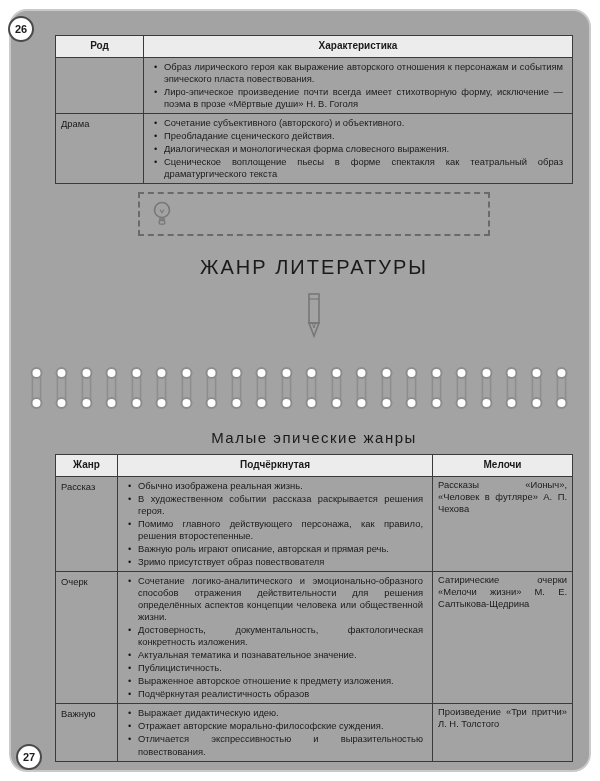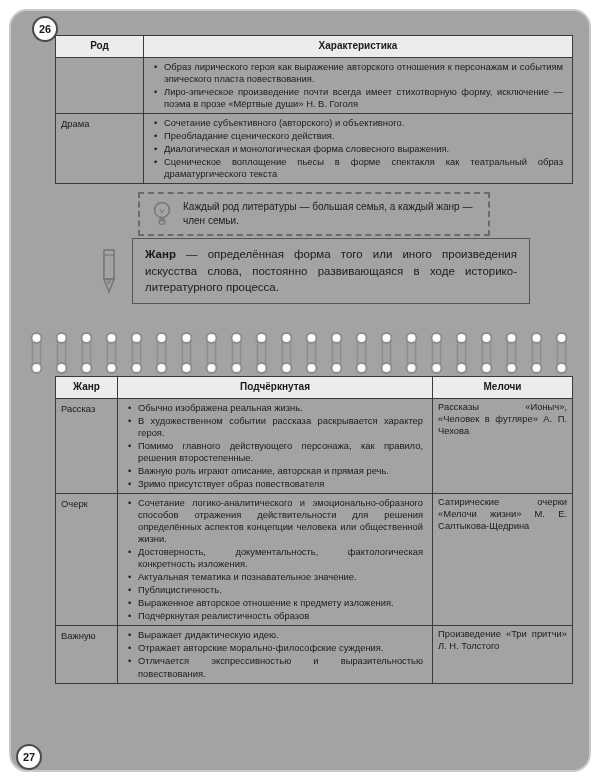--- a/index.html
+++ b/index.html
@@ -12,21 +12,21 @@
   .frame {
     position:absolute; left:9px; top:9px; right:9px; bottom:9px;
     border:2px solid #c9c9c9; border-radius:18px; background:#a3a3a3;
     overflow:hidden; padding:24px 16px 0 44px;
   }
   .badge {
     position:absolute; width:26px; height:26px; border:2px solid #4a4a4a;
     border-radius:50%; background:#fff; display:flex; align-items:center;
     justify-content:center; font-weight:bold; font-size:11px; z-index:6;
   }
-  .badge.top { left:32px; top:16px; }
+  .badge.top { left:8px; top:16px; }
   .badge.bottom { left:16px; bottom:11px; }
 
   table { width:100%; border-collapse:collapse; table-layout:fixed;
           font-size:9.4px; line-height:1.28; }
   th,td { border:1px solid #3a3a3a; vertical-align:top; padding:2px 5px; }
   th { background:#ececec; text-align:center; font-weight:bold;
        font-size:10px; padding:4px 2px; }
   td.genre { padding-top:4px; }
   td.examples { text-align:justify; hyphens:auto; }
   .bullets { list-style:none; margin:0; padding:0; }
@@ -97,195 +97,192 @@
 
   <div class="tip">
     <span class="icn">
       <svg width="24" height="30" viewBox="0 0 24 30">
         <circle cx="12" cy="11" r="7.5" fill="none" stroke="#777" stroke-width="1.6"></circle>
         <path d="M10 10.5 l2 3.2 2-3.2" fill="none" stroke="#777" stroke-width="1.1"></path>
         <line x1="9" y1="20" x2="15" y2="20" stroke="#777" stroke-width="1.4"></line>
         <rect x="9.2" y="21.5" width="5.6" height="3.6" rx="1" fill="none" stroke="#777" stroke-width="1.3"></rect>
       </svg>
     </span>
-    <span>Каждый род литературы — большая семья, а каждый жанр — член семьи.</span>
   </div>
 
+  <h1>ЖАНР ЛИТЕРАТУРЫ</h1>
 
   <div class="definition">
     <span style="display:flex">
       <svg width="22" height="48" viewBox="0 0 22 48">
         <rect x="6" y="3" width="10" height="29" fill="none" stroke="#777" stroke-width="1.6"></rect>
         <line x1="6" y1="8" x2="16" y2="8" stroke="#777" stroke-width="1.1"></line>
         <path d="M6 32 L11 45 L16 32 Z" fill="none" stroke="#777" stroke-width="1.6"></path>
         <path d="M9.3 32 L11 37 L12.7 32" fill="none" stroke="#777" stroke-width="1"></path>
       </svg>
     </span>
-    <div class="def-box">
-      <b>Жанр</b>
-      <span>— определённая форма того или иного произведения искусства слова, постоянно развивающаяся в ходе историко-литературного процесса.</span>
+  </div>
+
+  <div class="spiral">
+      <svg width="15" height="46" viewBox="0 0 15 46">
+        <line x1="3.4" y1="9" x2="3.4" y2="37" stroke="#8d8d8d" stroke-width="1.5"></line>
+        <line x1="11.6" y1="9" x2="11.6" y2="37" stroke="#8d8d8d" stroke-width="1.5"></line>
+        <circle cx="7.5" cy="8" r="5" fill="#fff" stroke="#8d8d8d" stroke-width="2"></circle>
+        <circle cx="7.5" cy="38" r="5" fill="#fff" stroke="#8d8d8d" stroke-width="2"></circle>
+      </svg>
+      <svg width="15" height="46" viewBox="0 0 15 46">
+        <line x1="3.4" y1="9" x2="3.4" y2="37" stroke="#8d8d8d" stroke-width="1.5"></line>
+        <line x1="11.6" y1="9" x2="11.6" y2="37" stroke="#8d8d8d" stroke-width="1.5"></line>
+        <circle cx="7.5" cy="8" r="5" fill="#fff" stroke="#8d8d8d" stroke-width="2"></circle>
+        <circle cx="7.5" cy="38" r="5" fill="#fff" stroke="#8d8d8d" stroke-width="2"></circle>
+      </svg>
+      <svg width="15" height="46" viewBox="0 0 15 46">
+        <line x1="3.4" y1="9" x2="3.4" y2="37" stroke="#8d8d8d" stroke-width="1.5"></line>
+        <line x1="11.6" y1="9" x2="11.6" y2="37" stroke="#8d8d8d" stroke-width="1.5"></line>
+        <circle cx="7.5" cy="8" r="5" fill="#fff" stroke="#8d8d8d" stroke-width="2"></circle>
+        <circle cx="7.5" cy="38" r="5" fill="#fff" stroke="#8d8d8d" stroke-width="2"></circle>
+      </svg>
+      <svg width="15" height="46" viewBox="0 0 15 46">
+        <line x1="3.4" y1="9" x2="3.4" y2="37" stroke="#8d8d8d" stroke-width="1.5"></line>
+        <line x1="11.6" y1="9" x2="11.6" y2="37" stroke="#8d8d8d" stroke-width="1.5"></line>
+        <circle cx="7.5" cy="8" r="5" fill="#fff" stroke="#8d8d8d" stroke-width="2"></circle>
+        <circle cx="7.5" cy="38" r="5" fill="#fff" stroke="#8d8d8d" stroke-width="2"></circle>
+      </svg>
+      <svg width="15" height="46" viewBox="0 0 15 46">
+        <line x1="3.4" y1="9" x2="3.4" y2="37" stroke="#8d8d8d" stroke-width="1.5"></line>
+        <line x1="11.6" y1="9" x2="11.6" y2="37" stroke="#8d8d8d" stroke-width="1.5"></line>
+        <circle cx="7.5" cy="8" r="5" fill="#fff" stroke="#8d8d8d" stroke-width="2"></circle>
+        <circle cx="7.5" cy="38" r="5" fill="#fff" stroke="#8d8d8d" stroke-width="2"></circle>
+      </svg>
+      <svg width="15" height="46" viewBox="0 0 15 46">
+        <line x1="3.4" y1="9" x2="3.4" y2="37" stroke="#8d8d8d" stroke-width="1.5"></line>
+        <line x1="11.6" y1="9" x2="11.6" y2="37" stroke="#8d8d8d" stroke-width="1.5"></line>
+        <circle cx="7.5" cy="8" r="5" fill="#fff" stroke="#8d8d8d" stroke-width="2"></circle>
+        <circle cx="7.5" cy="38" r="5" fill="#fff" stroke="#8d8d8d" stroke-width="2"></circle>
+      </svg>
+      <svg width="15" height="46" viewBox="0 0 15 46">
+        <line x1="3.4" y1="9" x2="3.4" y2="37" stroke="#8d8d8d" stroke-width="1.5"></line>
+        <line x1="11.6" y1="9" x2="11.6" y2="37" stroke="#8d8d8d" stroke-width="1.5"></line>
+        <circle cx="7.5" cy="8" r="5" fill="#fff" stroke="#8d8d8d" stroke-width="2"></circle>
+        <circle cx="7.5" cy="38" r="5" fill="#fff" stroke="#8d8d8d" stroke-width="2"></circle>
+      </svg>
+      <svg width="15" height="46" viewBox="0 0 15 46">
+        <line x1="3.4" y1="9" x2="3.4" y2="37" stroke="#8d8d8d" stroke-width="1.5"></line>
+        <line x1="11.6" y1="9" x2="11.6" y2="37" stroke="#8d8d8d" stroke-width="1.5"></line>
+        <circle cx="7.5" cy="8" r="5" fill="#fff" stroke="#8d8d8d" stroke-width="2"></circle>
+        <circle cx="7.5" cy="38" r="5" fill="#fff" stroke="#8d8d8d" stroke-width="2"></circle>
+      </svg>
+      <svg width="15" height="46" viewBox="0 0 15 46">
+        <line x1="3.4" y1="9" x2="3.4" y2="37" stroke="#8d8d8d" stroke-width="1.5"></line>
+        <line x1="11.6" y1="9" x2="11.6" y2="37" stroke="#8d8d8d" stroke-width="1.5"></line>
+        <circle cx="7.5" cy="8" r="5" fill="#fff" stroke="#8d8d8d" stroke-width="2"></circle>
+        <circle cx="7.5" cy="38" r="5" fill="#fff" stroke="#8d8d8d" stroke-width="2"></circle>
+      </svg>
+      <svg width="15" height="46" viewBox="0 0 15 46">
+        <line x1="3.4" y1="9" x2="3.4" y2="37" stroke="#8d8d8d" stroke-width="1.5"></line>
+        <line x1="11.6" y1="9" x2="11.6" y2="37" stroke="#8d8d8d" stroke-width="1.5"></line>
+        <circle cx="7.5" cy="8" r="5" fill="#fff" stroke="#8d8d8d" stroke-width="2"></circle>
+        <circle cx="7.5" cy="38" r="5" fill="#fff" stroke="#8d8d8d" stroke-width="2"></circle>
+      </svg>
+      <svg width="15" height="46" viewBox="0 0 15 46">
+        <line x1="3.4" y1="9" x2="3.4" y2="37" stroke="#8d8d8d" stroke-width="1.5"></line>
+        <line x1="11.6" y1="9" x2="11.6" y2="37" stroke="#8d8d8d" stroke-width="1.5"></line>
+        <circle cx="7.5" cy="8" r="5" fill="#fff" stroke="#8d8d8d" stroke-width="2"></circle>
+        <circle cx="7.5" cy="38" r="5" fill="#fff" stroke="#8d8d8d" stroke-width="2"></circle>
+      </svg>
+      <svg width="15" height="46" viewBox="0 0 15 46">
+        <line x1="3.4" y1="9" x2="3.4" y2="37" stroke="#8d8d8d" stroke-width="1.5"></line>
+        <line x1="11.6" y1="9" x2="11.6" y2="37" stroke="#8d8d8d" stroke-width="1.5"></line>
+        <circle cx="7.5" cy="8" r="5" fill="#fff" stroke="#8d8d8d" stroke-width="2"></circle>
+        <circle cx="7.5" cy="38" r="5" fill="#fff" stroke="#8d8d8d" stroke-width="2"></circle>
+      </svg>
+      <svg width="15" height="46" viewBox="0 0 15 46">
+        <line x1="3.4" y1="9" x2="3.4" y2="37" stroke="#8d8d8d" stroke-width="1.5"></line>
+        <line x1="11.6" y1="9" x2="11.6" y2="37" stroke="#8d8d8d" stroke-width="1.5"></line>
+        <circle cx="7.5" cy="8" r="5" fill="#fff" stroke="#8d8d8d" stroke-width="2"></circle>
+        <circle cx="7.5" cy="38" r="5" fill="#fff" stroke="#8d8d8d" stroke-width="2"></circle>
+      </svg>
+      <svg width="15" height="46" viewBox="0 0 15 46">
+        <line x1="3.4" y1="9" x2="3.4" y2="37" stroke="#8d8d8d" stroke-width="1.5"></line>
+        <line x1="11.6" y1="9" x2="11.6" y2="37" stroke="#8d8d8d" stroke-width="1.5"></line>
+        <circle cx="7.5" cy="8" r="5" fill="#fff" stroke="#8d8d8d" stroke-width="2"></circle>
+        <circle cx="7.5" cy="38" r="5" fill="#fff" stroke="#8d8d8d" stroke-width="2"></circle>
+      </svg>
+      <svg width="15" height="46" viewBox="0 0 15 46">
+        <line x1="3.4" y1="9" x2="3.4" y2="37" stroke="#8d8d8d" stroke-width="1.5"></line>
+        <line x1="11.6" y1="9" x2="11.6" y2="37" stroke="#8d8d8d" stroke-width="1.5"></line>
+        <circle cx="7.5" cy="8" r="5" fill="#fff" stroke="#8d8d8d" stroke-width="2"></circle>
+        <circle cx="7.5" cy="38" r="5" fill="#fff" stroke="#8d8d8d" stroke-width="2"></circle>
+      </svg>
+      <svg width="15" height="46" viewBox="0 0 15 46">
+        <line x1="3.4" y1="9" x2="3.4" y2="37" stroke="#8d8d8d" stroke-width="1.5"></line>
+        <line x1="11.6" y1="9" x2="11.6" y2="37" stroke="#8d8d8d" stroke-width="1.5"></line>
+        <circle cx="7.5" cy="8" r="5" fill="#fff" stroke="#8d8d8d" stroke-width="2"></circle>
+        <circle cx="7.5" cy="38" r="5" fill="#fff" stroke="#8d8d8d" stroke-width="2"></circle>
+      </svg>
+      <svg width="15" height="46" viewBox="0 0 15 46">
+        <line x1="3.4" y1="9" x2="3.4" y2="37" stroke="#8d8d8d" stroke-width="1.5"></line>
+        <line x1="11.6" y1="9" x2="11.6" y2="37" stroke="#8d8d8d" stroke-width="1.5"></line>
+        <circle cx="7.5" cy="8" r="5" fill="#fff" stroke="#8d8d8d" stroke-width="2"></circle>
+        <circle cx="7.5" cy="38" r="5" fill="#fff" stroke="#8d8d8d" stroke-width="2"></circle>
+      </svg>
+      <svg width="15" height="46" viewBox="0 0 15 46">
+        <line x1="3.4" y1="9" x2="3.4" y2="37" stroke="#8d8d8d" stroke-width="1.5"></line>
+        <line x1="11.6" y1="9" x2="11.6" y2="37" stroke="#8d8d8d" stroke-width="1.5"></line>
+        <circle cx="7.5" cy="8" r="5" fill="#fff" stroke="#8d8d8d" stroke-width="2"></circle>
+        <circle cx="7.5" cy="38" r="5" fill="#fff" stroke="#8d8d8d" stroke-width="2"></circle>
+      </svg>
+      <svg width="15" height="46" viewBox="0 0 15 46">
+        <line x1="3.4" y1="9" x2="3.4" y2="37" stroke="#8d8d8d" stroke-width="1.5"></line>
+        <line x1="11.6" y1="9" x2="11.6" y2="37" stroke="#8d8d8d" stroke-width="1.5"></line>
+        <circle cx="7.5" cy="8" r="5" fill="#fff" stroke="#8d8d8d" stroke-width="2"></circle>
+        <circle cx="7.5" cy="38" r="5" fill="#fff" stroke="#8d8d8d" stroke-width="2"></circle>
+      </svg>
+      <svg width="15" height="46" viewBox="0 0 15 46">
+        <line x1="3.4" y1="9" x2="3.4" y2="37" stroke="#8d8d8d" stroke-width="1.5"></line>
+        <line x1="11.6" y1="9" x2="11.6" y2="37" stroke="#8d8d8d" stroke-width="1.5"></line>
+        <circle cx="7.5" cy="8" r="5" fill="#fff" stroke="#8d8d8d" stroke-width="2"></circle>
+        <circle cx="7.5" cy="38" r="5" fill="#fff" stroke="#8d8d8d" stroke-width="2"></circle>
+      </svg>
+      <svg width="15" height="46" viewBox="0 0 15 46">
+        <line x1="3.4" y1="9" x2="3.4" y2="37" stroke="#8d8d8d" stroke-width="1.5"></line>
+        <line x1="11.6" y1="9" x2="11.6" y2="37" stroke="#8d8d8d" stroke-width="1.5"></line>
+        <circle cx="7.5" cy="8" r="5" fill="#fff" stroke="#8d8d8d" stroke-width="2"></circle>
+        <circle cx="7.5" cy="38" r="5" fill="#fff" stroke="#8d8d8d" stroke-width="2"></circle>
+      </svg>
+      <svg width="15" height="46" viewBox="0 0 15 46">
+        <line x1="3.4" y1="9" x2="3.4" y2="37" stroke="#8d8d8d" stroke-width="1.5"></line>
+        <line x1="11.6" y1="9" x2="11.6" y2="37" stroke="#8d8d8d" stroke-width="1.5"></line>
+        <circle cx="7.5" cy="8" r="5" fill="#fff" stroke="#8d8d8d" stroke-width="2"></circle>
+        <circle cx="7.5" cy="38" r="5" fill="#fff" stroke="#8d8d8d" stroke-width="2"></circle>
+      </svg>
     </div>
-  </div>
-
-  <div class="spiral">
-      <svg width="15" height="46" viewBox="0 0 15 46">
-        <line x1="3.4" y1="9" x2="3.4" y2="37" stroke="#8d8d8d" stroke-width="1.5"></line>
-        <line x1="11.6" y1="9" x2="11.6" y2="37" stroke="#8d8d8d" stroke-width="1.5"></line>
-        <circle cx="7.5" cy="8" r="5" fill="#fff" stroke="#8d8d8d" stroke-width="2"></circle>
-        <circle cx="7.5" cy="38" r="5" fill="#fff" stroke="#8d8d8d" stroke-width="2"></circle>
-      </svg>
-      <svg width="15" height="46" viewBox="0 0 15 46">
-        <line x1="3.4" y1="9" x2="3.4" y2="37" stroke="#8d8d8d" stroke-width="1.5"></line>
-        <line x1="11.6" y1="9" x2="11.6" y2="37" stroke="#8d8d8d" stroke-width="1.5"></line>
-        <circle cx="7.5" cy="8" r="5" fill="#fff" stroke="#8d8d8d" stroke-width="2"></circle>
-        <circle cx="7.5" cy="38" r="5" fill="#fff" stroke="#8d8d8d" stroke-width="2"></circle>
-      </svg>
-      <svg width="15" height="46" viewBox="0 0 15 46">
-        <line x1="3.4" y1="9" x2="3.4" y2="37" stroke="#8d8d8d" stroke-width="1.5"></line>
-        <line x1="11.6" y1="9" x2="11.6" y2="37" stroke="#8d8d8d" stroke-width="1.5"></line>
-        <circle cx="7.5" cy="8" r="5" fill="#fff" stroke="#8d8d8d" stroke-width="2"></circle>
-        <circle cx="7.5" cy="38" r="5" fill="#fff" stroke="#8d8d8d" stroke-width="2"></circle>
-      </svg>
-      <svg width="15" height="46" viewBox="0 0 15 46">
-        <line x1="3.4" y1="9" x2="3.4" y2="37" stroke="#8d8d8d" stroke-width="1.5"></line>
-        <line x1="11.6" y1="9" x2="11.6" y2="37" stroke="#8d8d8d" stroke-width="1.5"></line>
-        <circle cx="7.5" cy="8" r="5" fill="#fff" stroke="#8d8d8d" stroke-width="2"></circle>
-        <circle cx="7.5" cy="38" r="5" fill="#fff" stroke="#8d8d8d" stroke-width="2"></circle>
-      </svg>
-      <svg width="15" height="46" viewBox="0 0 15 46">
-        <line x1="3.4" y1="9" x2="3.4" y2="37" stroke="#8d8d8d" stroke-width="1.5"></line>
-        <line x1="11.6" y1="9" x2="11.6" y2="37" stroke="#8d8d8d" stroke-width="1.5"></line>
-        <circle cx="7.5" cy="8" r="5" fill="#fff" stroke="#8d8d8d" stroke-width="2"></circle>
-        <circle cx="7.5" cy="38" r="5" fill="#fff" stroke="#8d8d8d" stroke-width="2"></circle>
-      </svg>
-      <svg width="15" height="46" viewBox="0 0 15 46">
-        <line x1="3.4" y1="9" x2="3.4" y2="37" stroke="#8d8d8d" stroke-width="1.5"></line>
-        <line x1="11.6" y1="9" x2="11.6" y2="37" stroke="#8d8d8d" stroke-width="1.5"></line>
-        <circle cx="7.5" cy="8" r="5" fill="#fff" stroke="#8d8d8d" stroke-width="2"></circle>
-        <circle cx="7.5" cy="38" r="5" fill="#fff" stroke="#8d8d8d" stroke-width="2"></circle>
-      </svg>
-      <svg width="15" height="46" viewBox="0 0 15 46">
-        <line x1="3.4" y1="9" x2="3.4" y2="37" stroke="#8d8d8d" stroke-width="1.5"></line>
-        <line x1="11.6" y1="9" x2="11.6" y2="37" stroke="#8d8d8d" stroke-width="1.5"></line>
-        <circle cx="7.5" cy="8" r="5" fill="#fff" stroke="#8d8d8d" stroke-width="2"></circle>
-        <circle cx="7.5" cy="38" r="5" fill="#fff" stroke="#8d8d8d" stroke-width="2"></circle>
-      </svg>
-      <svg width="15" height="46" viewBox="0 0 15 46">
-        <line x1="3.4" y1="9" x2="3.4" y2="37" stroke="#8d8d8d" stroke-width="1.5"></line>
-        <line x1="11.6" y1="9" x2="11.6" y2="37" stroke="#8d8d8d" stroke-width="1.5"></line>
-        <circle cx="7.5" cy="8" r="5" fill="#fff" stroke="#8d8d8d" stroke-width="2"></circle>
-        <circle cx="7.5" cy="38" r="5" fill="#fff" stroke="#8d8d8d" stroke-width="2"></circle>
-      </svg>
-      <svg width="15" height="46" viewBox="0 0 15 46">
-        <line x1="3.4" y1="9" x2="3.4" y2="37" stroke="#8d8d8d" stroke-width="1.5"></line>
-        <line x1="11.6" y1="9" x2="11.6" y2="37" stroke="#8d8d8d" stroke-width="1.5"></line>
-        <circle cx="7.5" cy="8" r="5" fill="#fff" stroke="#8d8d8d" stroke-width="2"></circle>
-        <circle cx="7.5" cy="38" r="5" fill="#fff" stroke="#8d8d8d" stroke-width="2"></circle>
-      </svg>
-      <svg width="15" height="46" viewBox="0 0 15 46">
-        <line x1="3.4" y1="9" x2="3.4" y2="37" stroke="#8d8d8d" stroke-width="1.5"></line>
-        <line x1="11.6" y1="9" x2="11.6" y2="37" stroke="#8d8d8d" stroke-width="1.5"></line>
-        <circle cx="7.5" cy="8" r="5" fill="#fff" stroke="#8d8d8d" stroke-width="2"></circle>
-        <circle cx="7.5" cy="38" r="5" fill="#fff" stroke="#8d8d8d" stroke-width="2"></circle>
-      </svg>
-      <svg width="15" height="46" viewBox="0 0 15 46">
-        <line x1="3.4" y1="9" x2="3.4" y2="37" stroke="#8d8d8d" stroke-width="1.5"></line>
-        <line x1="11.6" y1="9" x2="11.6" y2="37" stroke="#8d8d8d" stroke-width="1.5"></line>
-        <circle cx="7.5" cy="8" r="5" fill="#fff" stroke="#8d8d8d" stroke-width="2"></circle>
-        <circle cx="7.5" cy="38" r="5" fill="#fff" stroke="#8d8d8d" stroke-width="2"></circle>
-      </svg>
-      <svg width="15" height="46" viewBox="0 0 15 46">
-        <line x1="3.4" y1="9" x2="3.4" y2="37" stroke="#8d8d8d" stroke-width="1.5"></line>
-        <line x1="11.6" y1="9" x2="11.6" y2="37" stroke="#8d8d8d" stroke-width="1.5"></line>
-        <circle cx="7.5" cy="8" r="5" fill="#fff" stroke="#8d8d8d" stroke-width="2"></circle>
-        <circle cx="7.5" cy="38" r="5" fill="#fff" stroke="#8d8d8d" stroke-width="2"></circle>
-      </svg>
-      <svg width="15" height="46" viewBox="0 0 15 46">
-        <line x1="3.4" y1="9" x2="3.4" y2="37" stroke="#8d8d8d" stroke-width="1.5"></line>
-        <line x1="11.6" y1="9" x2="11.6" y2="37" stroke="#8d8d8d" stroke-width="1.5"></line>
-        <circle cx="7.5" cy="8" r="5" fill="#fff" stroke="#8d8d8d" stroke-width="2"></circle>
-        <circle cx="7.5" cy="38" r="5" fill="#fff" stroke="#8d8d8d" stroke-width="2"></circle>
-      </svg>
-      <svg width="15" height="46" viewBox="0 0 15 46">
-        <line x1="3.4" y1="9" x2="3.4" y2="37" stroke="#8d8d8d" stroke-width="1.5"></line>
-        <line x1="11.6" y1="9" x2="11.6" y2="37" stroke="#8d8d8d" stroke-width="1.5"></line>
-        <circle cx="7.5" cy="8" r="5" fill="#fff" stroke="#8d8d8d" stroke-width="2"></circle>
-        <circle cx="7.5" cy="38" r="5" fill="#fff" stroke="#8d8d8d" stroke-width="2"></circle>
-      </svg>
-      <svg width="15" height="46" viewBox="0 0 15 46">
-        <line x1="3.4" y1="9" x2="3.4" y2="37" stroke="#8d8d8d" stroke-width="1.5"></line>
-        <line x1="11.6" y1="9" x2="11.6" y2="37" stroke="#8d8d8d" stroke-width="1.5"></line>
-        <circle cx="7.5" cy="8" r="5" fill="#fff" stroke="#8d8d8d" stroke-width="2"></circle>
-        <circle cx="7.5" cy="38" r="5" fill="#fff" stroke="#8d8d8d" stroke-width="2"></circle>
-      </svg>
-      <svg width="15" height="46" viewBox="0 0 15 46">
-        <line x1="3.4" y1="9" x2="3.4" y2="37" stroke="#8d8d8d" stroke-width="1.5"></line>
-        <line x1="11.6" y1="9" x2="11.6" y2="37" stroke="#8d8d8d" stroke-width="1.5"></line>
-        <circle cx="7.5" cy="8" r="5" fill="#fff" stroke="#8d8d8d" stroke-width="2"></circle>
-        <circle cx="7.5" cy="38" r="5" fill="#fff" stroke="#8d8d8d" stroke-width="2"></circle>
-      </svg>
-      <svg width="15" height="46" viewBox="0 0 15 46">
-        <line x1="3.4" y1="9" x2="3.4" y2="37" stroke="#8d8d8d" stroke-width="1.5"></line>
-        <line x1="11.6" y1="9" x2="11.6" y2="37" stroke="#8d8d8d" stroke-width="1.5"></line>
-        <circle cx="7.5" cy="8" r="5" fill="#fff" stroke="#8d8d8d" stroke-width="2"></circle>
-        <circle cx="7.5" cy="38" r="5" fill="#fff" stroke="#8d8d8d" stroke-width="2"></circle>
-      </svg>
-      <svg width="15" height="46" viewBox="0 0 15 46">
-        <line x1="3.4" y1="9" x2="3.4" y2="37" stroke="#8d8d8d" stroke-width="1.5"></line>
-        <line x1="11.6" y1="9" x2="11.6" y2="37" stroke="#8d8d8d" stroke-width="1.5"></line>
-        <circle cx="7.5" cy="8" r="5" fill="#fff" stroke="#8d8d8d" stroke-width="2"></circle>
-        <circle cx="7.5" cy="38" r="5" fill="#fff" stroke="#8d8d8d" stroke-width="2"></circle>
-      </svg>
-      <svg width="15" height="46" viewBox="0 0 15 46">
-        <line x1="3.4" y1="9" x2="3.4" y2="37" stroke="#8d8d8d" stroke-width="1.5"></line>
-        <line x1="11.6" y1="9" x2="11.6" y2="37" stroke="#8d8d8d" stroke-width="1.5"></line>
-        <circle cx="7.5" cy="8" r="5" fill="#fff" stroke="#8d8d8d" stroke-width="2"></circle>
-        <circle cx="7.5" cy="38" r="5" fill="#fff" stroke="#8d8d8d" stroke-width="2"></circle>
-      </svg>
-      <svg width="15" height="46" viewBox="0 0 15 46">
-        <line x1="3.4" y1="9" x2="3.4" y2="37" stroke="#8d8d8d" stroke-width="1.5"></line>
-        <line x1="11.6" y1="9" x2="11.6" y2="37" stroke="#8d8d8d" stroke-width="1.5"></line>
-        <circle cx="7.5" cy="8" r="5" fill="#fff" stroke="#8d8d8d" stroke-width="2"></circle>
-        <circle cx="7.5" cy="38" r="5" fill="#fff" stroke="#8d8d8d" stroke-width="2"></circle>
-      </svg>
-      <svg width="15" height="46" viewBox="0 0 15 46">
-        <line x1="3.4" y1="9" x2="3.4" y2="37" stroke="#8d8d8d" stroke-width="1.5"></line>
-        <line x1="11.6" y1="9" x2="11.6" y2="37" stroke="#8d8d8d" stroke-width="1.5"></line>
-        <circle cx="7.5" cy="8" r="5" fill="#fff" stroke="#8d8d8d" stroke-width="2"></circle>
-        <circle cx="7.5" cy="38" r="5" fill="#fff" stroke="#8d8d8d" stroke-width="2"></circle>
-      </svg>
-      <svg width="15" height="46" viewBox="0 0 15 46">
-        <line x1="3.4" y1="9" x2="3.4" y2="37" stroke="#8d8d8d" stroke-width="1.5"></line>
-        <line x1="11.6" y1="9" x2="11.6" y2="37" stroke="#8d8d8d" stroke-width="1.5"></line>
-        <circle cx="7.5" cy="8" r="5" fill="#fff" stroke="#8d8d8d" stroke-width="2"></circle>
-        <circle cx="7.5" cy="38" r="5" fill="#fff" stroke="#8d8d8d" stroke-width="2"></circle>
-      </svg>
-    </div>
-
+
+  <h2>Малые эпические жанры</h2>
 
   <table>
     <colgroup>
         <col style="width:62px">
         <col>
         <col style="width:140px">
       </colgroup>
     <thead>
       <tr>
         <th>Жанр</th>
         <th>Подчёркнутая</th>
         <th>Мелочи</th>
       </tr>
     </thead>
     <tbody>
       <tr>
         <td class="genre">Рассказ</td>
         <td>
           <ul class="bullets">
             <li>Обычно изображена реальная жизнь.</li>
-            <li>В художественном событии рассказа раскрывается характер героя.</li>
+            <li>В художественном событии рассказа раскрывается решения героя.</li>
             <li>Помимо главного действующего персонажа, как правило, решения второстепенные.</li>
             <li>Важную роль играют описание, авторская и прямая речь.</li>
             <li>Зримо присутствует образ повествователя</li>
           </ul>
         </td>
         <td class="examples">Рассказы «Ионыч», «Человек в футляре» А. П. Чехова</td>
       </tr>
       <tr>
         <td class="genre">Очерк</td>
         <td>

